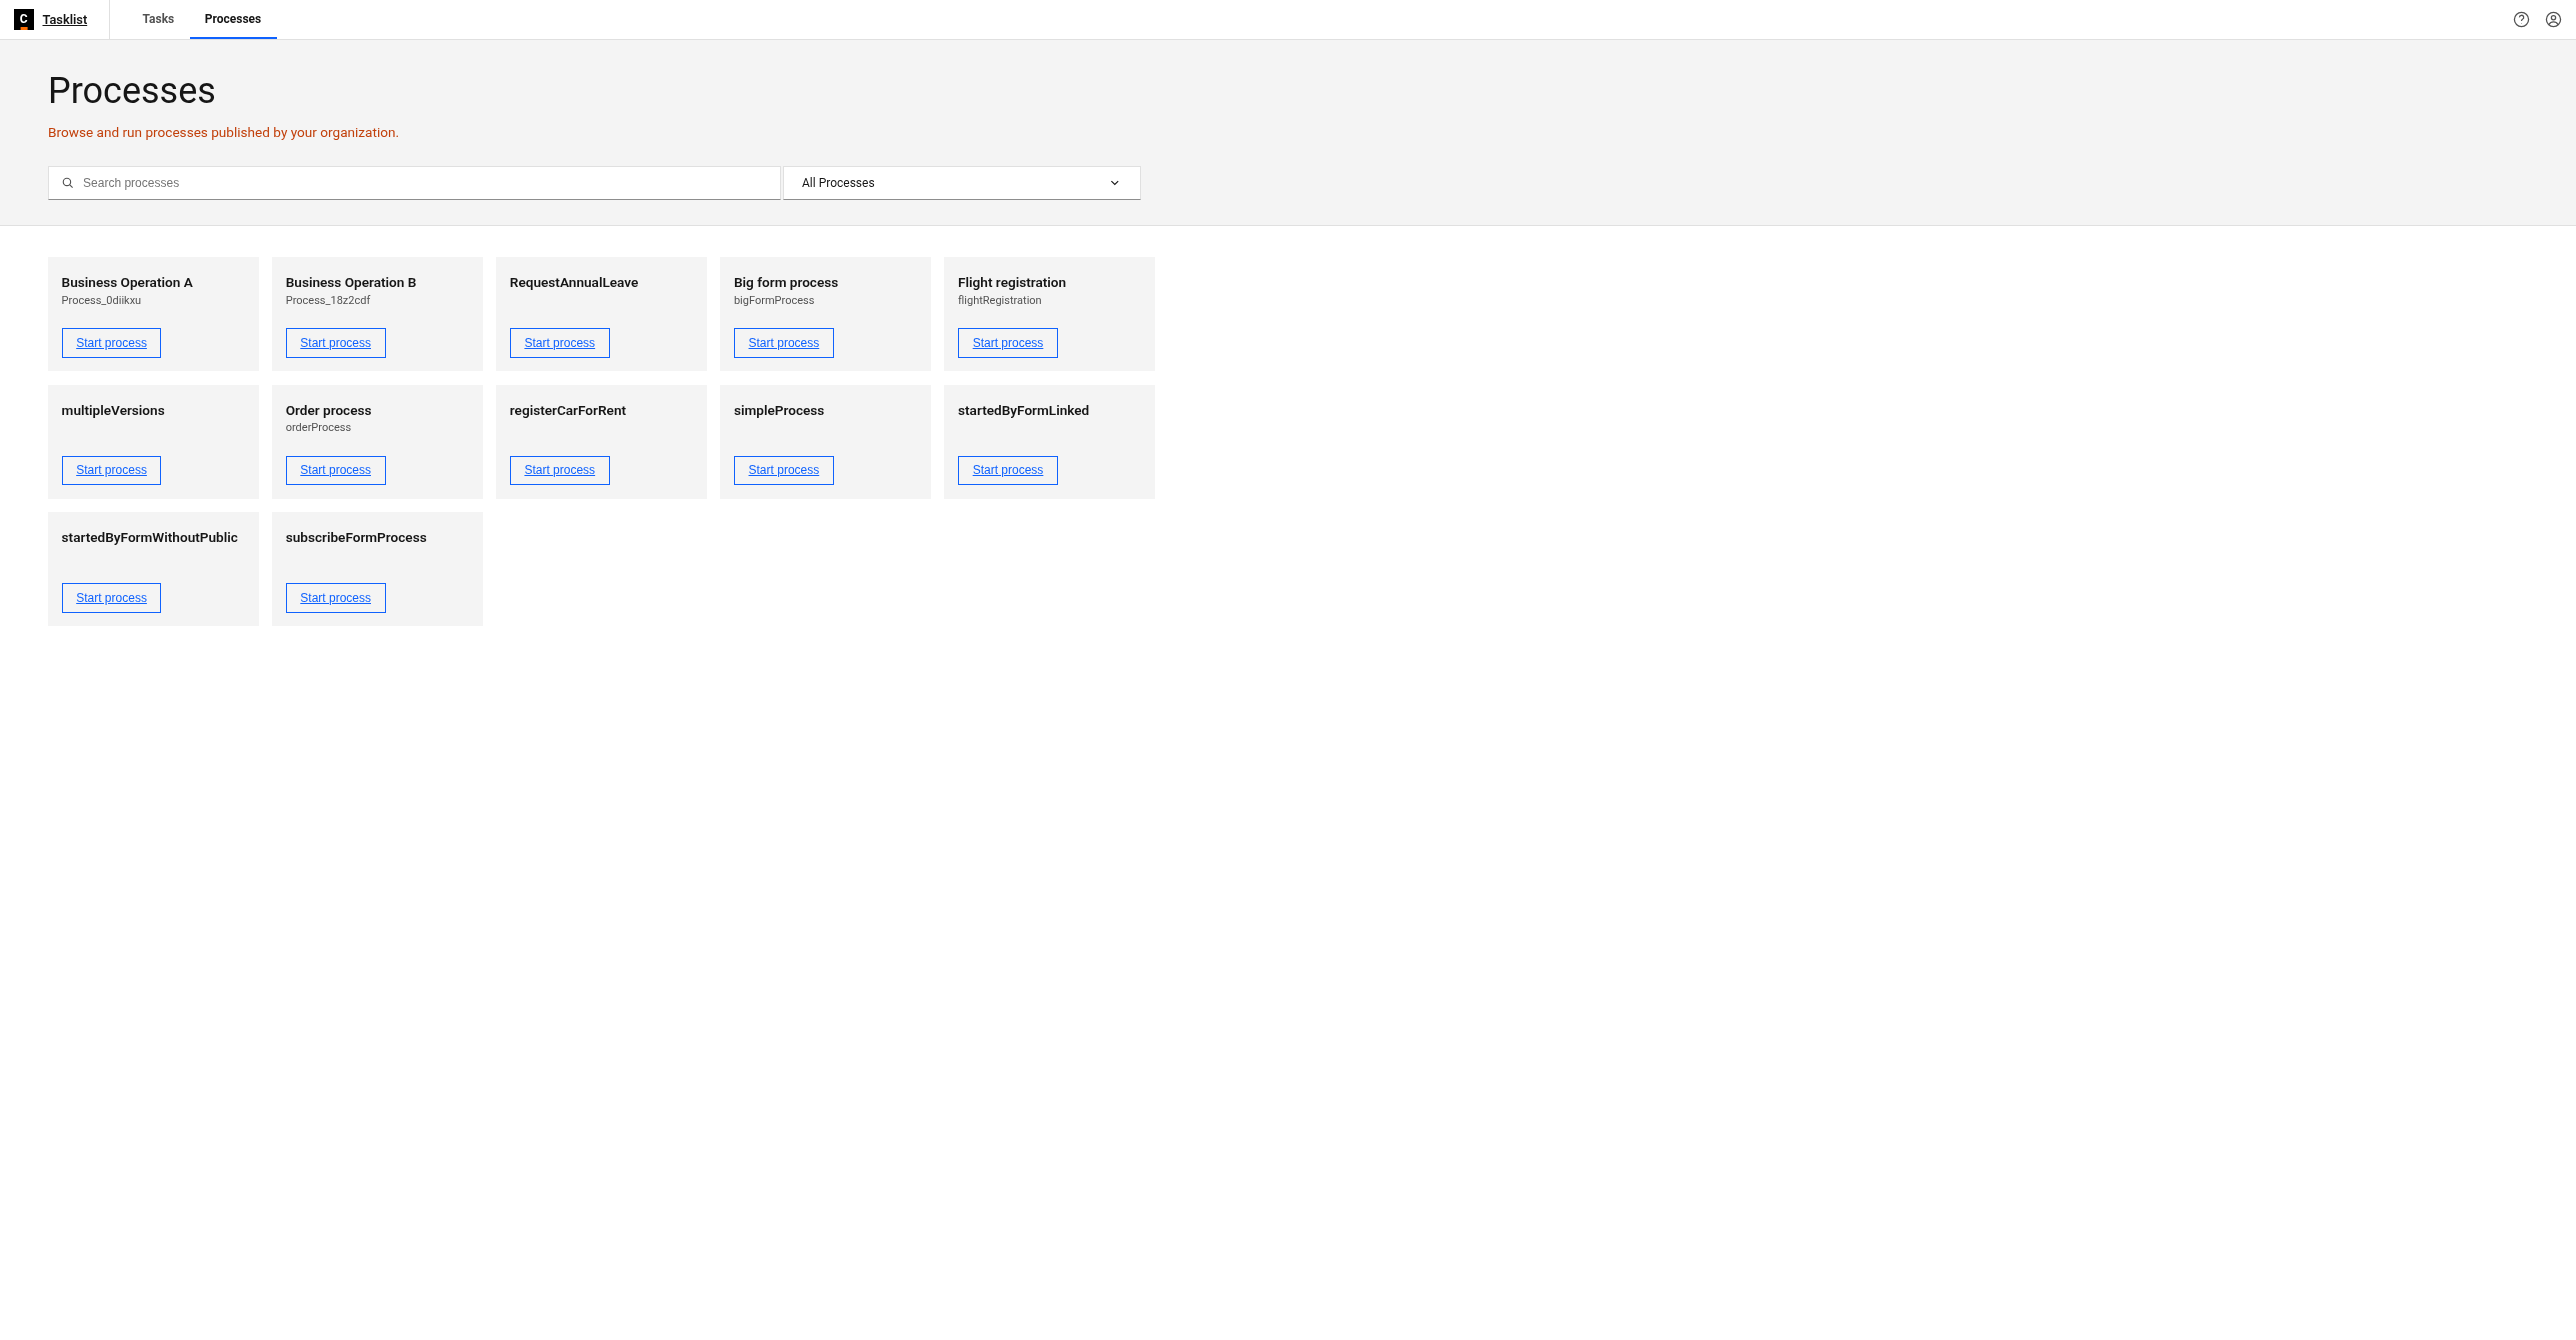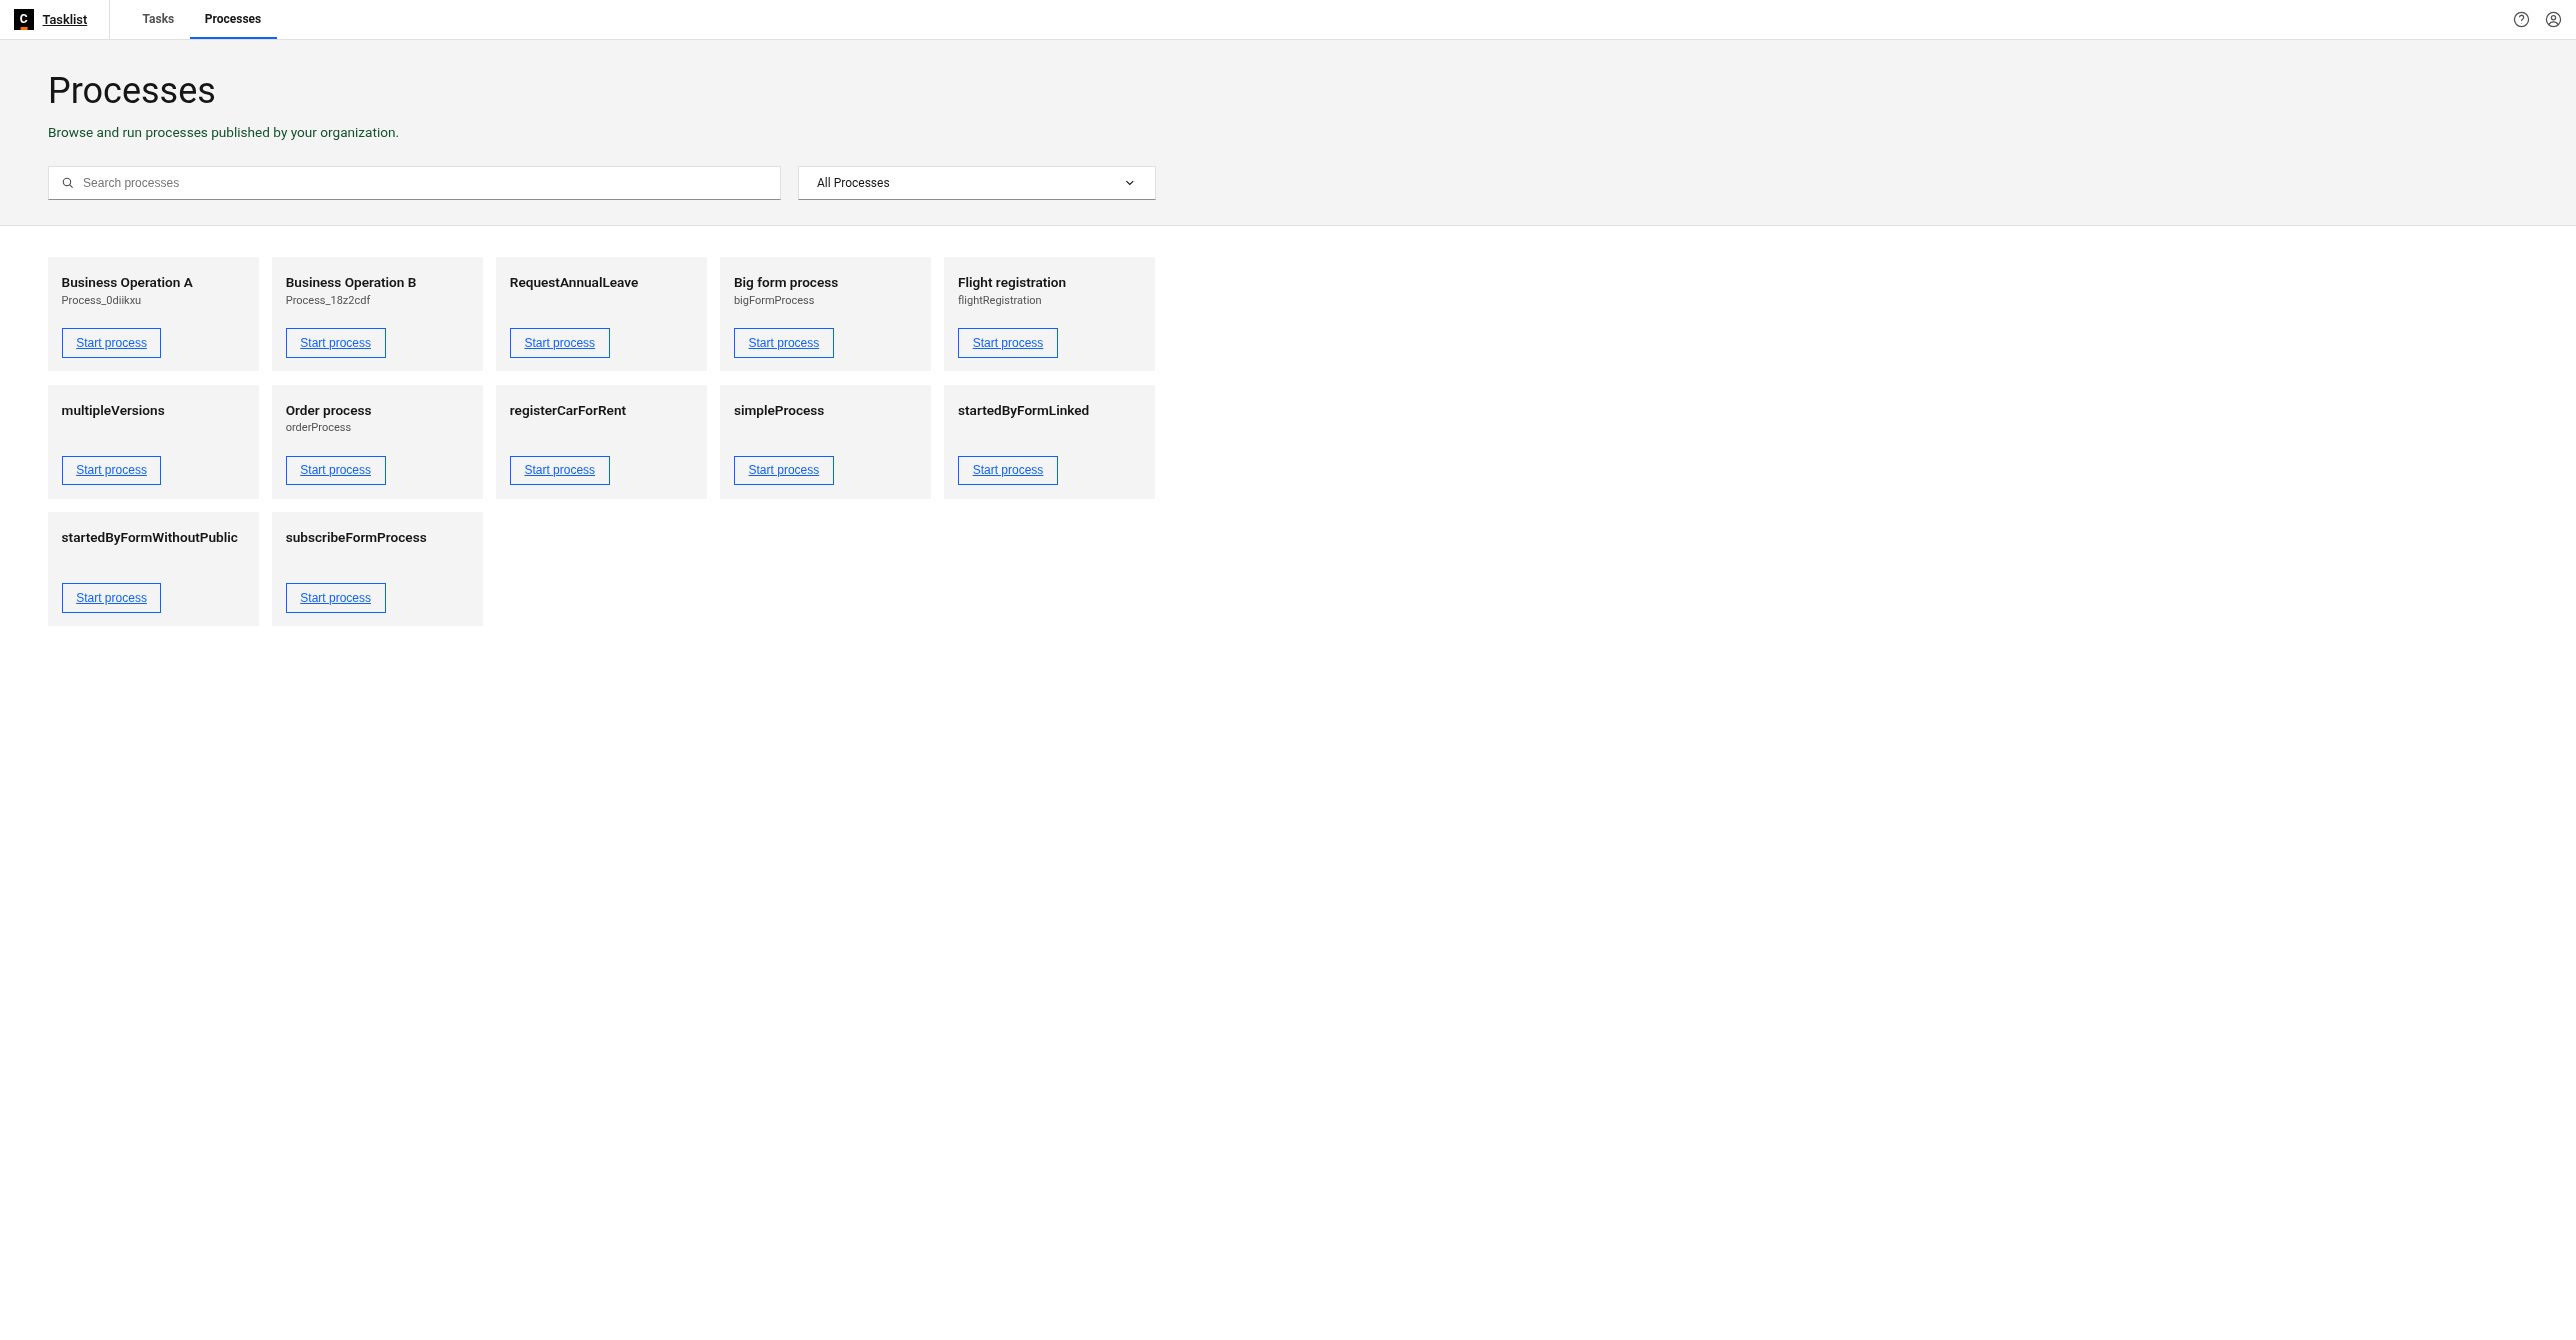--- a/index.html
+++ b/index.html
@@ -87,26 +87,26 @@
     padding: 30px 48px 25.6px;
     border-bottom: 0.9px solid #e0e0e0;
   }
   .page-title {
     font-size: 36px;
     font-weight: 400;
     margin-bottom: 12px;
   }
   .page-subtitle {
     font-size: 13.6px;
-    color: #14532d;
+    color: #c2410c;
     margin-bottom: 25.6px;
   }
   .filters {
     display: flex;
-    gap: 17px;
+    gap: 2px;
   }
   .search-wrap {
     flex: 1;
     max-width: 733px;
     background: #ffffff;
     border: 0.9px solid #e0e0e0;
     border-bottom: 0.9px solid #8d8d8d;
     display: flex;
     align-items: center;
     height: 34px;

